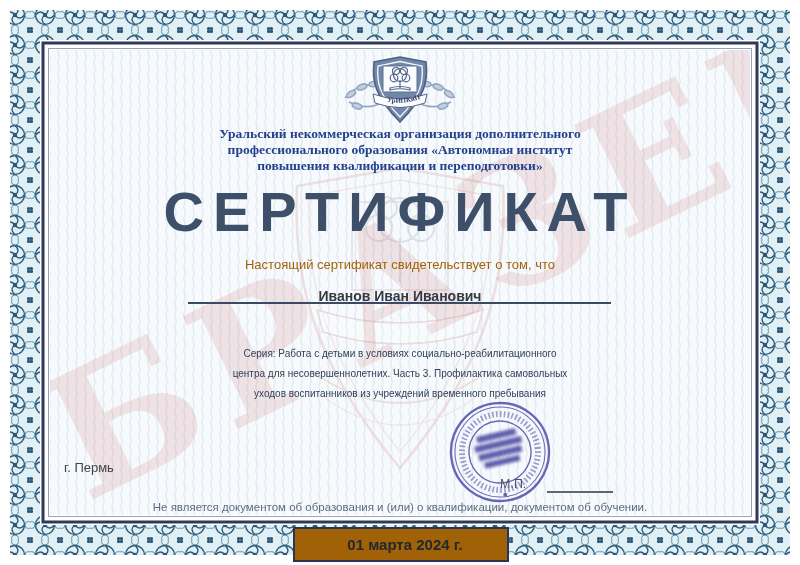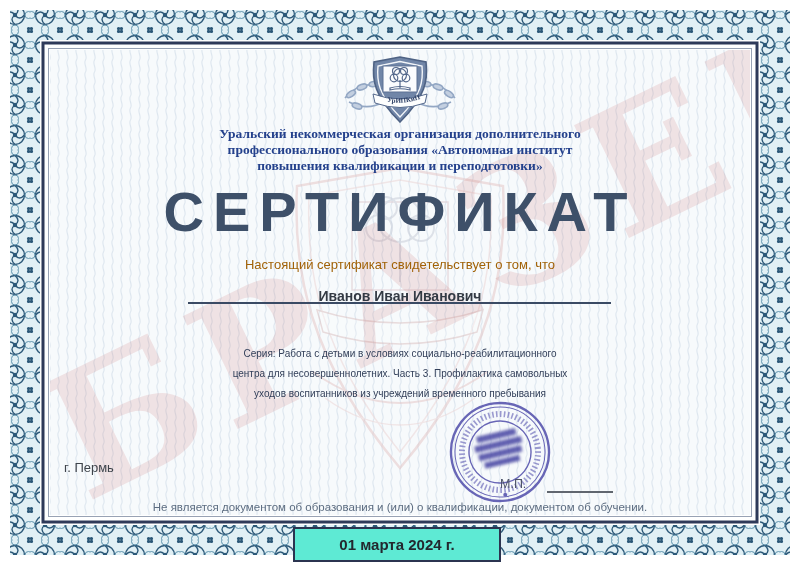--- a/index.html
+++ b/index.html
@@ -22,23 +22,23 @@
   .recipient{top:281px;font-size:14px;font-weight:bold;color:#333a44;margin-top:7px;}
   .rule{position:absolute;left:188px;top:302px;width:423px;height:2px;background:#3a4a64;z-index:3;}
   .action{top:317px;font-size:13px;color:#565b61;}
   .course{top:344px;font-size:10px;font-weight:normal;line-height:20px;color:#33405a;}
   .director{position:absolute;left:266px;top:459px;text-align:left;font-size:13px;
             line-height:17px;color:#3e444b;z-index:3;}
   .city{position:absolute;left:64px;top:460px;font-size:13px;color:#3e444b;z-index:3;}
   .mp{position:absolute;left:500px;top:477px;font-size:12.5px;color:#4e5468;z-index:4;}
   .sigline{position:absolute;left:547px;top:491px;width:66px;height:2px;background:#60666f;z-index:4;}
   .disclaimer{top:501px;font-size:11.5px;color:#5c6c80;}
-  .datebox{position:absolute;left:293px;top:527px;width:204px;height:31px;background:#5eead4;
+  .datebox{position:absolute;left:293px;top:527px;width:204px;height:31px;background:#a16207;
            border:2px solid #2b3450;display:flex;align-items:center;justify-content:center;
-           font-size:15px;font-weight:bold;color:#23282f;z-index:5;}
+           font-size:15px;font-weight:bold;color:#23282f;z-index:5;padding-left:8px;}
 </style>
 </head>
 <body>
 
 <div class="page">
 
   <svg class="bglayer" width="800" height="565">
     <defs>
       <pattern id="wav" width="9" height="24" patternUnits="userSpaceOnUse">
         <rect width="9" height="24" fill="#f7fafc"></rect>

